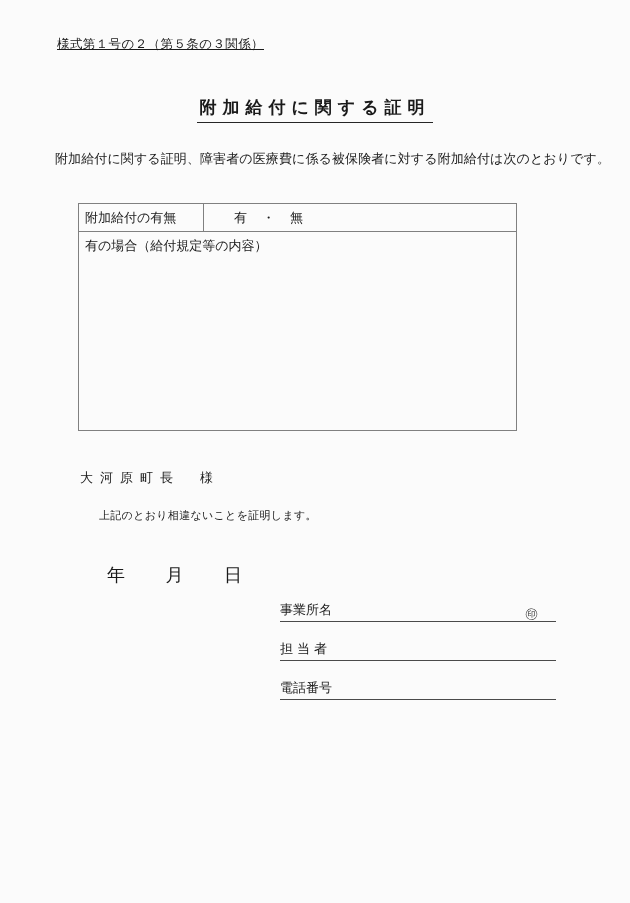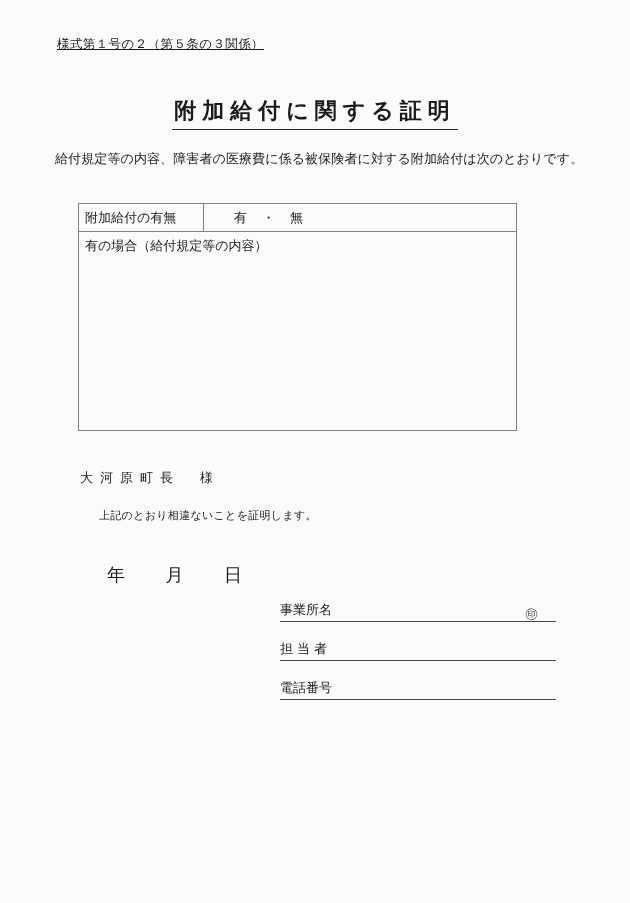--- a/index.html
+++ b/index.html
@@ -34,21 +34,21 @@
   
   .title-wrap {
     position: absolute;
     left: 0;
     right: 0;
     top: 96px;
     text-align: center;
   }
   .doc-title {
     display: inline-block;
-    font-size: 22px;
+    font-size: 17px;
     font-weight: bold;
     letter-spacing: 6px;
     padding: 0 2px 3px 2px;
     border-bottom: 1.3px solid #262626;
     white-space: nowrap;
   }
 
   
   .intro {
     position: absolute;
@@ -166,21 +166,21 @@
 <body>
 
 <div class="page">
 
   <div class="form-number">様式第１号の２（第５条の３関係）</div>
 
   <div class="title-wrap">
     <span class="doc-title">附加給付に関する証明</span>
   </div>
 
-  <div class="intro">給付規定等の内容、障害者の医療費に係る被保険者に対する附加給付は次のとおりです。</div>
+  <div class="intro">附加給付に関する証明、障害者の医療費に係る被保険者に対する附加給付は次のとおりです。</div>
 
   <table class="form-table">
     <tbody>
         <tr>
       <td class="cell-label">附加給付の有無</td>
       <td class="cell-options">有　・　無</td>
     </tr>
     <tr>
       <td class="cell-body" colspan="2">
         <span>有の場合（給付規定等の内容）</span>

